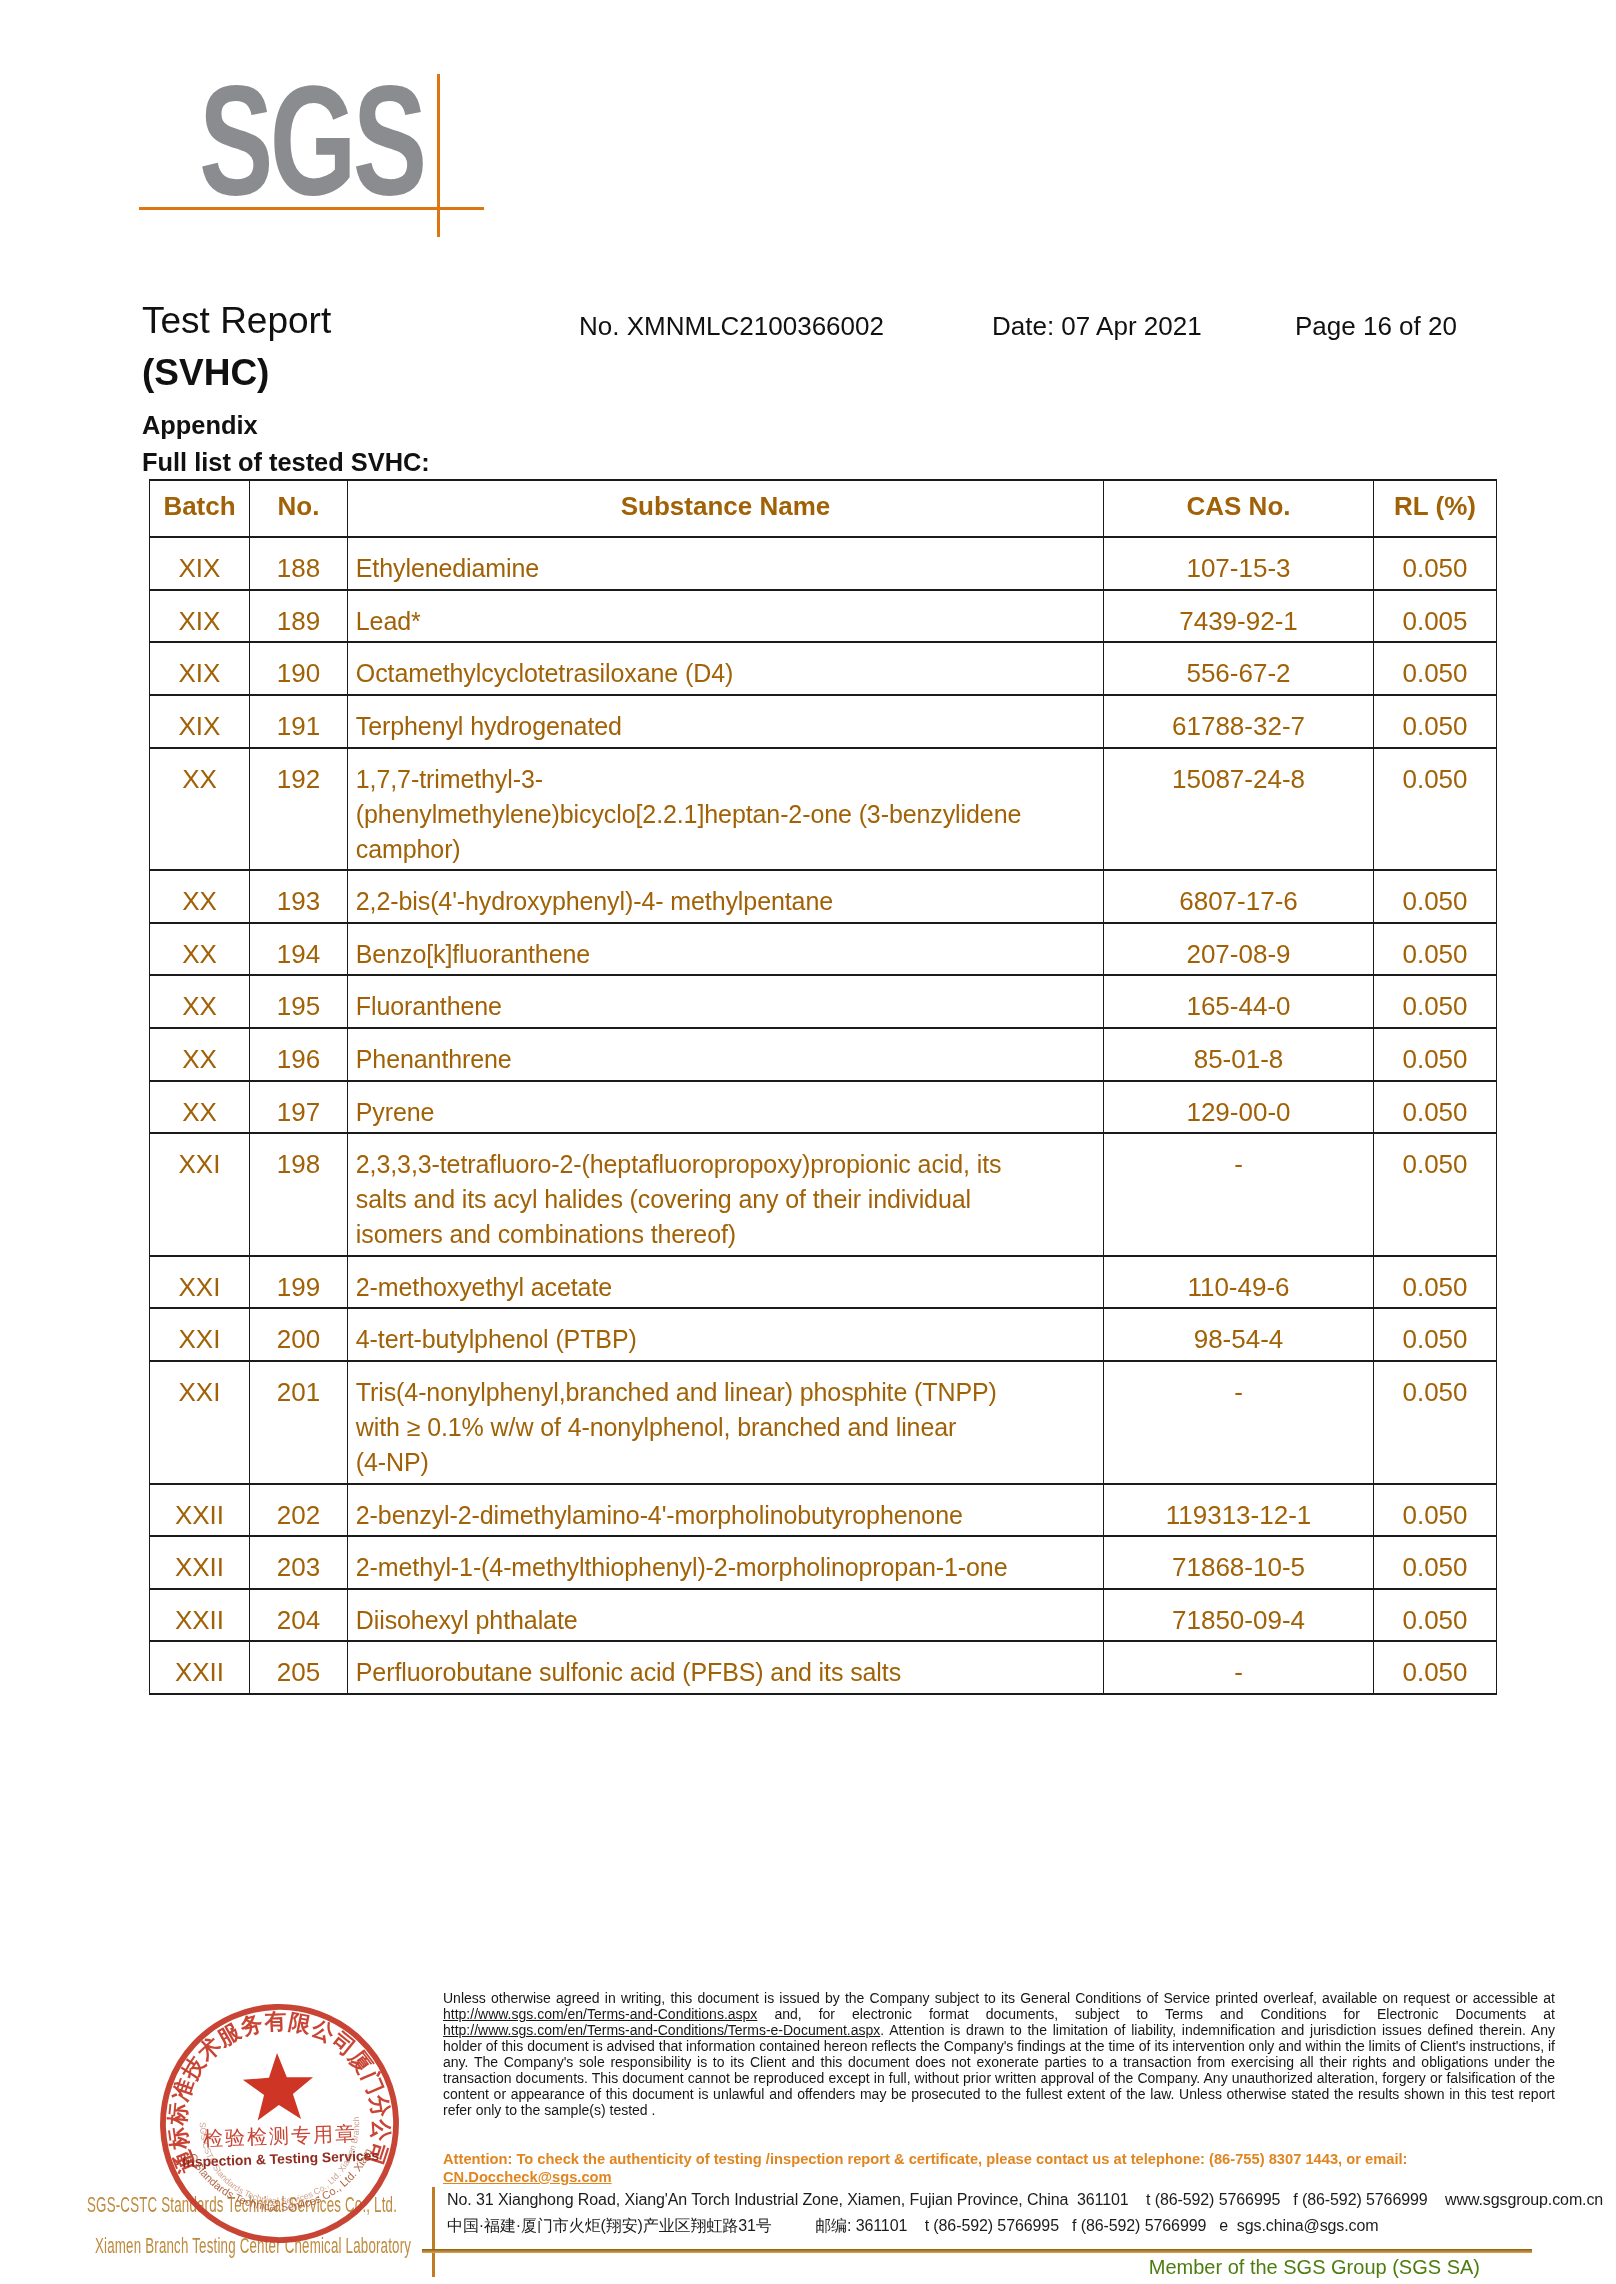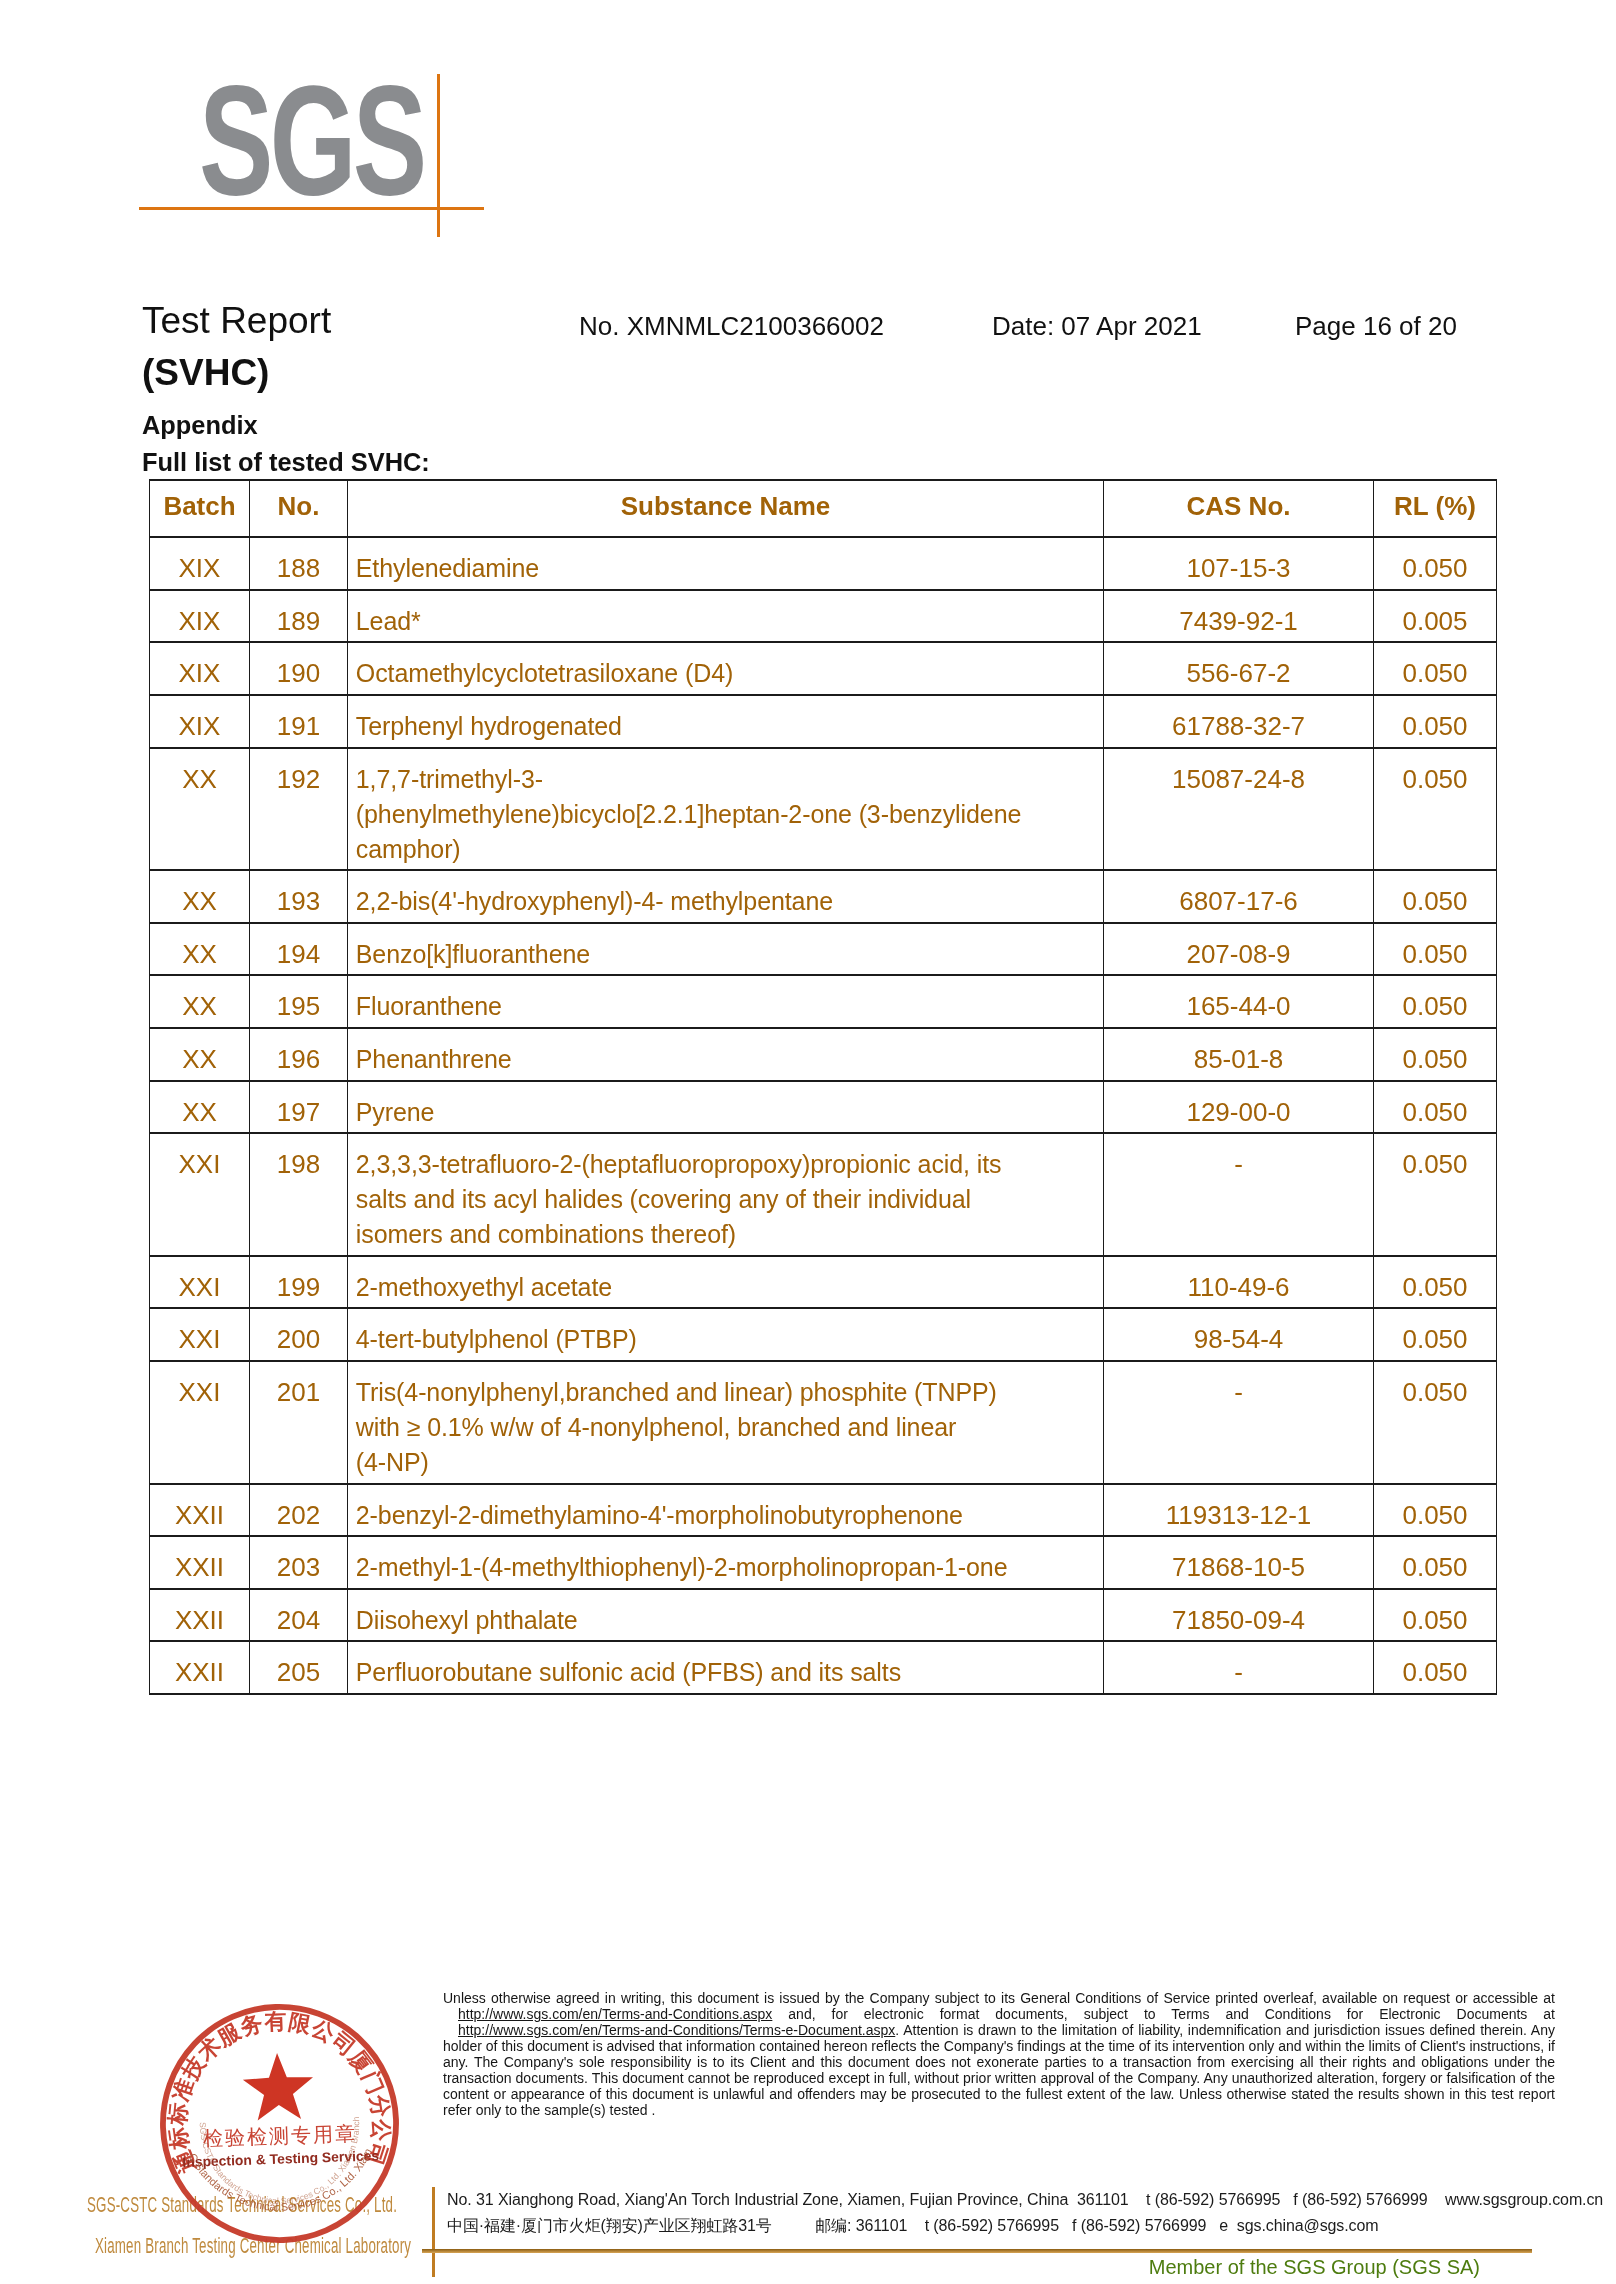--- a/index.html
+++ b/index.html
@@ -46,21 +46,21 @@
   .company-line{
     position:absolute;font-size:21.5px;color:#bf8a3e;white-space:nowrap;
     transform:scaleX(.62);transform-origin:left top;letter-spacing:0.3px;
   }
   .company-l1{left:87px;top:2193px;}
   .company-l2{left:95px;top:2234px;}
   .disclaimer{
     position:absolute;left:443px;top:1990px;width:1112px;
     font-size:14px;line-height:16px;text-align:justify;color:#161616;
   }
-  .disclaimer .lnk{text-decoration:underline;margin-left:15px;}
+  .disclaimer .lnk{text-decoration:underline;}
   .attention{
     position:absolute;left:443px;top:2150px;width:1116px;
     font-size:14.7px;line-height:18px;color:#e0851f;font-weight:700;
   }
   .attention .lnk{text-decoration:underline;}
   .addr{position:absolute;left:447px;font-size:16px;color:#1b1b1b;white-space:pre;letter-spacing:-0.1px;}
   .addr1{top:2191px;}
   .addr2{top:2216px;}
   .v-tan{position:absolute;left:432px;top:2187px;width:2.6px;height:90px;background:#c07c22;}
   .h-tan{position:absolute;left:422px;top:2249px;width:1110px;height:3.9px;background:linear-gradient(#8a5c12,#d8a656);}
@@ -255,20 +255,21 @@
     <text font-size="17" fill="#a34d2a" opacity="0.9">
       <textPath href="#arcBot" startOffset="50%" text-anchor="middle">SGS-CSTC Standards Technical Services Co., Ltd. Xiamen Branch</textPath>
     </text>
     <text font-size="13.5" fill="#a34d2a" opacity="0.55">
       <textPath href="#arcGhost" startOffset="50%" text-anchor="middle">SGS-CSTC Standards Technical Services Co., Ltd. Xiamen Branch</textPath>
     </text>
   </svg>
 
   <div class="disclaimer"><span>Unless otherwise agreed in writing, this document is issued by the Company subject to its General Conditions of Service printed overleaf, available on request or accessible at </span><span class="lnk">http://www.sgs.com/en/Terms-and-Conditions.aspx</span><span> and, for electronic format documents, subject to Terms and Conditions for Electronic Documents at </span><span class="lnk">http://www.sgs.com/en/Terms-and-Conditions/Terms-e-Document.aspx</span><span>. Attention is drawn to the limitation of liability, indemnification and jurisdiction issues defined therein. Any holder of this document is advised that information contained hereon reflects the Company's findings at the time of its intervention only and within the limits of Client's instructions, if any. The Company's sole responsibility is to its Client and this document does not exonerate parties to a transaction from exercising all their rights and obligations under the transaction documents. This document cannot be reproduced except in full, without prior written approval of the Company. Any unauthorized alteration, forgery or falsification of the content or appearance of this document is unlawful and offenders may be prosecuted to the fullest extent of the law. Unless otherwise stated the results shown in this test report refer only to the sample(s) tested .</span></div>
 
+  <div class="attention"><span>Attention: To check the authenticity of testing /inspection report &amp; certificate, please contact us at telephone: (86-755) 8307 1443, or email: </span><span class="lnk">CN.Doccheck@sgs.com</span></div>
 
   <div class="v-tan"></div>
   <div class="addr addr1">No. 31 Xianghong Road, Xiang'An Torch Industrial Zone, Xiamen, Fujian Province, China  361101    t (86-592) 5766995   f (86-592) 5766999    www.sgsgroup.com.cn</div>
   <div class="addr addr2">中国·福建·厦门市火炬(翔安)产业区翔虹路31号          邮编: 361101    t (86-592) 5766995   f (86-592) 5766999   e  sgs.china@sgs.com</div>
   <div class="h-tan"></div>
   <div class="member">Member of the SGS Group (SGS SA)</div>
 
 </div>
 
 

